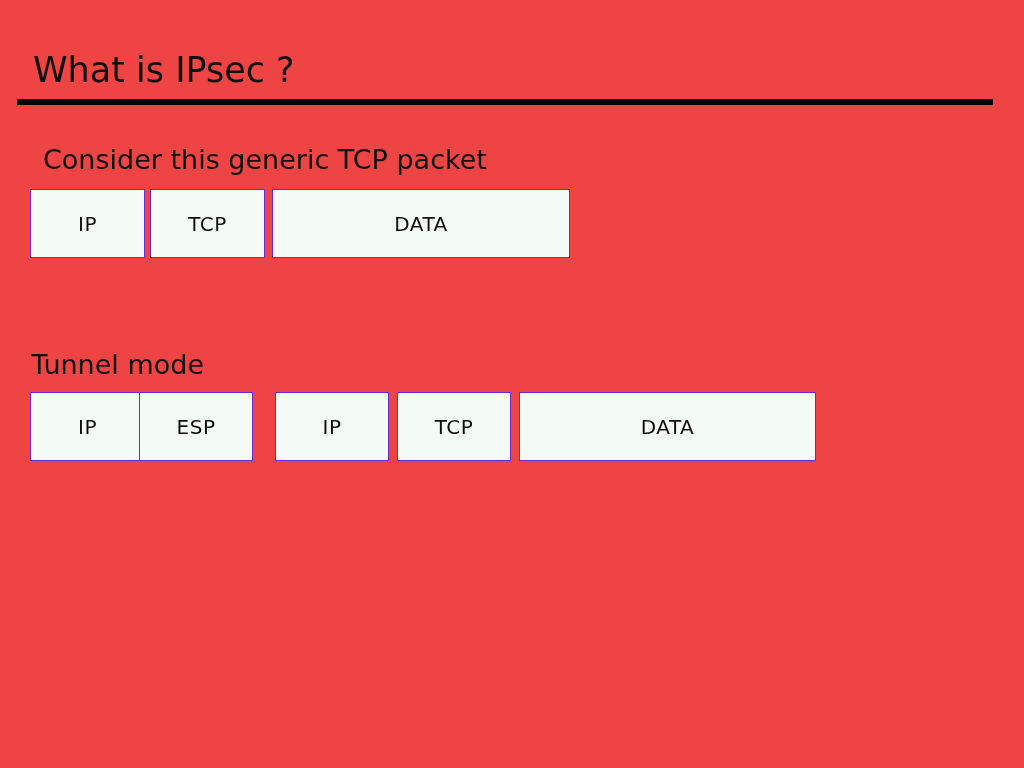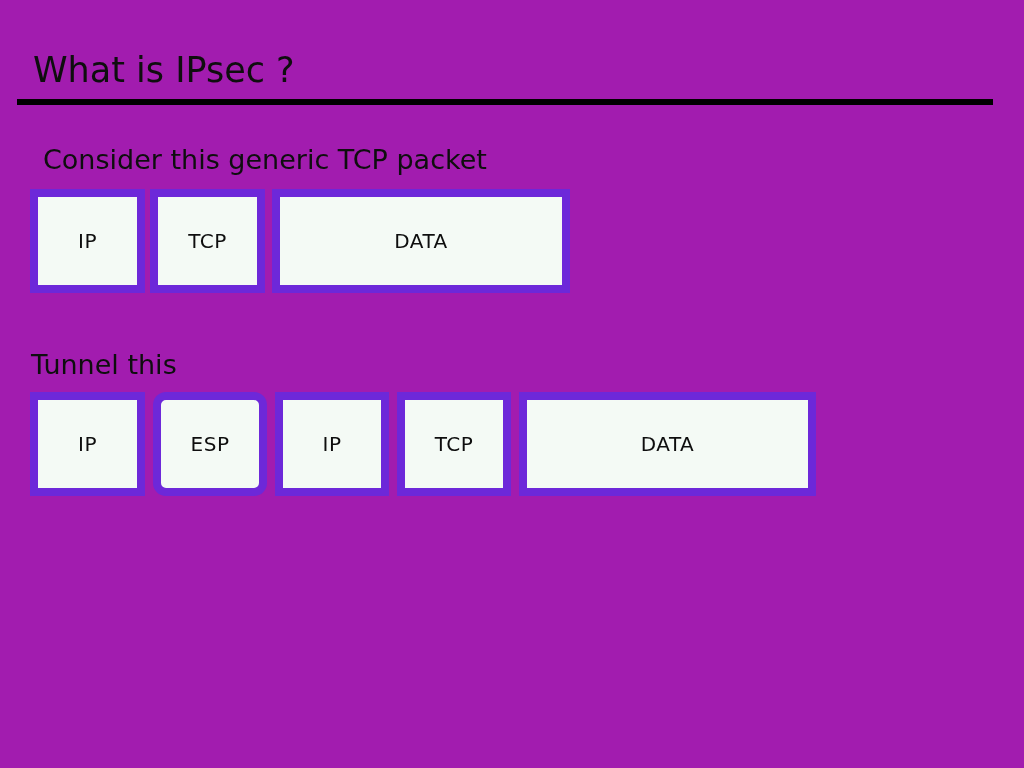--- a/index.html
+++ b/index.html
@@ -3,21 +3,21 @@
 <meta charset="utf-8">
 <style>
   html, body {
     margin: 0;
     padding: 0;
   }
   .slide {
     position: relative;
     width: 1024px;
     height: 768px;
-    background: #a21caf;
+    background: #ef4444;
     font-family: "DejaVu Sans", "Liberation Sans", sans-serif;
     color: #0e0e0e;
     overflow: hidden;
     text-align: center;
   }
   .slide-title {
     position: absolute;
     left: 33px;
     top: 50px;
     font-size: 35px;
@@ -49,39 +49,39 @@
     position: absolute;
     left: 0;
     width: 1024px;
     height: 84px;
   }
   .row-generic { top: 189px; }
   .row-tunnel  { top: 392px; }
   .packet-box {
     position: absolute;
     top: 0;
-    height: 104px;
+    height: 69px;
     box-sizing: border-box;
-    border: 8px solid #6d28d9;
+    border: 1px solid #6d28d9;
     background: #f4faf5;
     display: flex;
     align-items: center;
     justify-content: center;
   }
   .packet-box .box-label {
     font-size: 20px;
     letter-spacing: 0.5px;
   }
   
   .g-ip   { left: 30px;  width: 115px; }
   .g-tcp  { left: 150px; width: 115px; }
   .g-data { left: 272px; width: 298px; }
   
   .t-ip1  { left: 30px;  width: 115px; }
-  .t-esp  { left: 153px; width: 114px; border-radius: 13px; }
+  .t-esp  { left: 139px; width: 114px; }
   .t-ip2  { left: 275px; width: 114px; }
   .t-tcp  { left: 397px; width: 114px; }
   .t-data { left: 519px; width: 297px; }
 </style>
 </head>
 <body>
 
 <div class="slide">
 
   <h1 class="slide-title">What is IPsec ?</h1>
@@ -95,21 +95,21 @@
       <span class="box-label">IP</span>
     </div>
     <div class="packet-box g-tcp">
       <span class="box-label">TCP</span>
     </div>
     <div class="packet-box g-data">
       <span class="box-label">DATA</span>
     </div>
   </div>
 
-  <div class="caption caption-tunnel">Tunnel this</div>
+  <div class="caption caption-tunnel">Tunnel mode</div>
 
   <div class="packet-row row-tunnel">
     <div class="packet-box t-ip1">
       <span class="box-label">IP</span>
     </div>
     <div class="packet-box t-esp">
       <span class="box-label">ESP</span>
     </div>
     <div class="packet-box t-ip2">
       <span class="box-label">IP</span>

